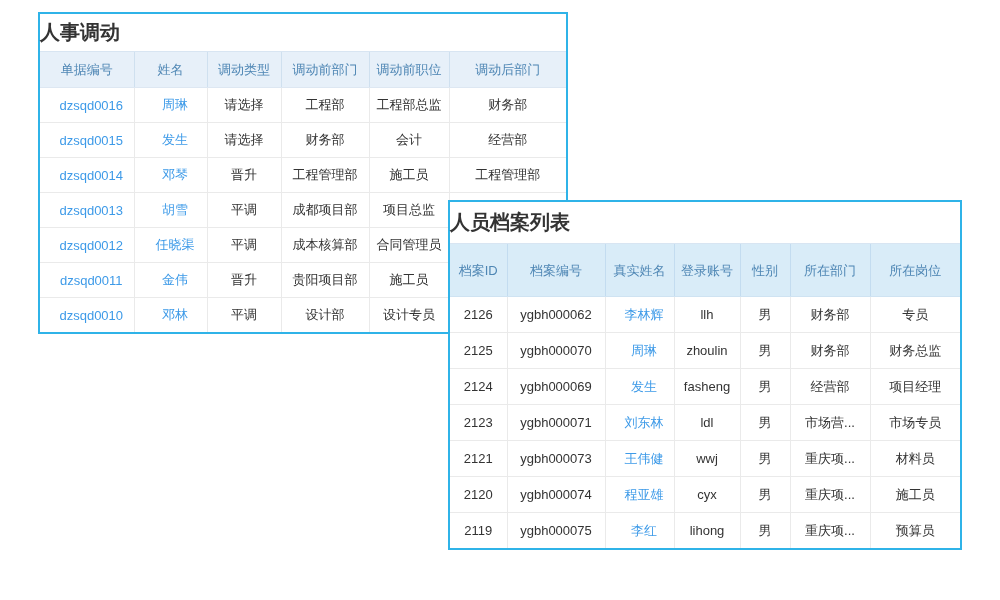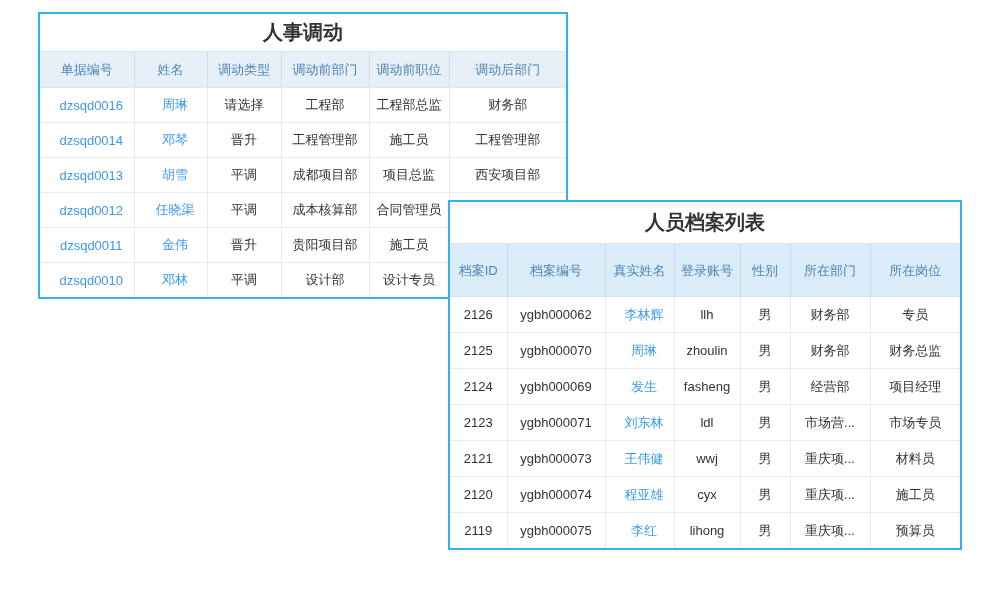--- a/index.html
+++ b/index.html
@@ -10,21 +10,21 @@
     -webkit-font-smoothing:antialiased;
   }
   .panel {
     position:absolute; background:#ffffff;
     border:2px solid #2fb3e8;
   }
   #transfer-panel { left:38px; top:12px; width:526px; z-index:1; }
   #archive-panel  { left:448px; top:200px; width:510px; z-index:2; }
 
   .panel-title {
-    text-align:center; font-weight:bold; font-size:20px; color:#333333;
+    font-weight:bold; font-size:20px; color:#333333;
     border-bottom:1px solid #d8e5f2; background:#ffffff;
   }
   #transfer-panel .panel-title { height:37px; line-height:37px; }
   #archive-panel  .panel-title { height:41px; line-height:41px; }
 
   table { border-collapse:collapse; table-layout:fixed; width:100%; }
   th, td { text-align:center; overflow:hidden; }
 
   th {
     font-weight:normal; font-size:13px; color:#4e86b4;
@@ -76,20 +76,28 @@
       </tr>
     </thead>
     <tbody>
       <tr>
         <td class="link">dzsqd0016</td>
         <td class="link">周琳</td>
         <td>请选择</td>
         <td>工程部</td>
         <td>工程部总监</td>
         <td>财务部</td>
+      </tr>
+      <tr>
+        <td class="link">dzsqd0015</td>
+        <td class="link">发生</td>
+        <td>请选择</td>
+        <td>财务部</td>
+        <td>会计</td>
+        <td>经营部</td>
       </tr>
       <tr>
         <td class="link">dzsqd0014</td>
         <td class="link">邓琴</td>
         <td>晋升</td>
         <td>工程管理部</td>
         <td>施工员</td>
         <td>工程管理部</td>
       </tr>
       <tr>

